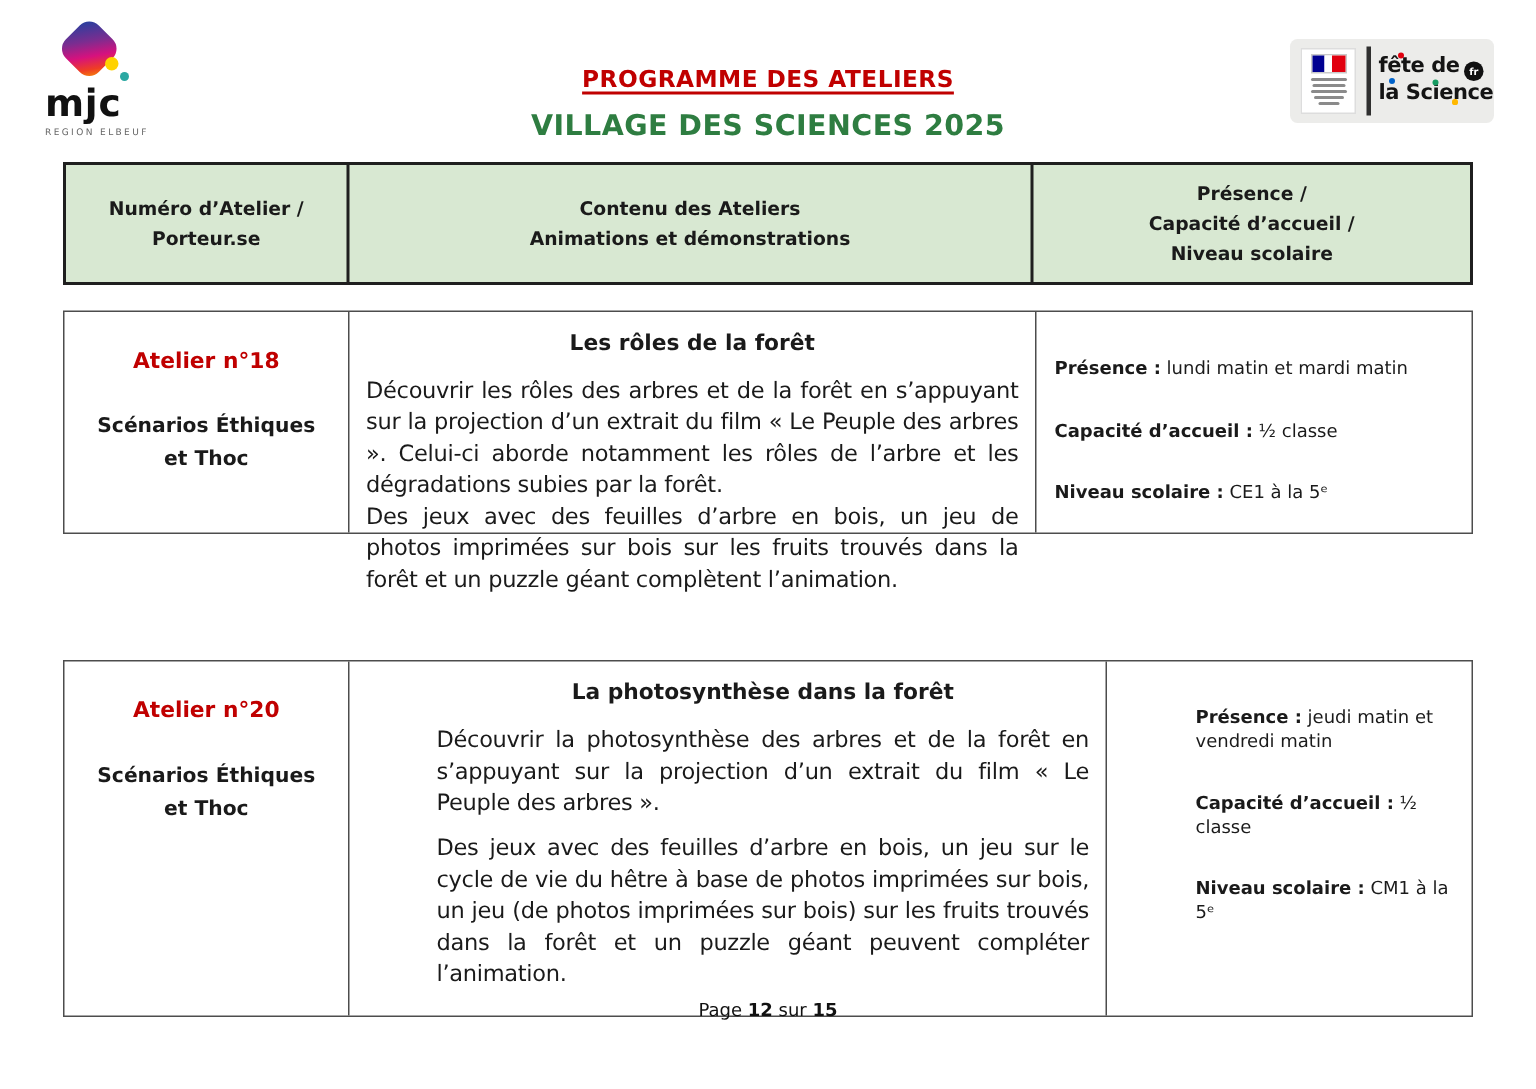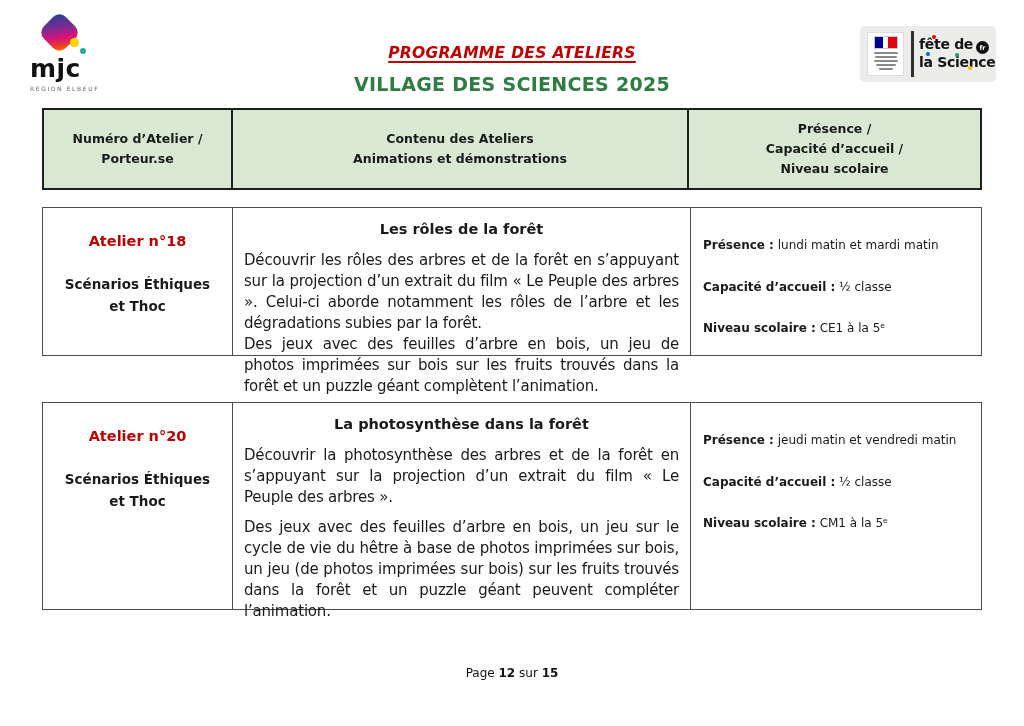--- a/index.html
+++ b/index.html
@@ -22,21 +22,20 @@
   .mjc-dot-teal   { position:absolute; left:50px; top:34px; width:6px; height:6px; border-radius:50%; background:#2ba8a2; }
   .mjc-word { font-size:25px; font-weight:bold; color:#111; line-height:1; margin-top:-6px; letter-spacing:0.5px; }
   .mjc-region { font-size:6px; color:#666; letter-spacing:1.6px; margin-top:4px; white-space:nowrap; }
 
   
   .title-wrap { position:absolute; left:0; right:0; top:44px; text-align:center; }
   .doc-title {
     font-size:15.5px; font-weight:bold; color:var(--title-red,#c00000);
     text-decoration:underline; text-decoration-thickness:1.5px; text-underline-offset:3px;
     letter-spacing:0.3px;
-    font-style:italic;
   }
   .doc-subtitle { margin-top:11px; font-size:19px; font-weight:bold; color:var(--title-green,#2e7d41); letter-spacing:0.3px; }
 
   
   .fds { position:absolute; right:28px; top:26px; width:136px; height:56px; background:#ececea; border-radius:5px; }
   .ministry { position:absolute; left:7px; top:6px; width:37px; height:44px; background:#fff; border:0.5px solid #ddd;
               display:flex; flex-direction:column; align-items:center; padding-top:3px; }
   .flag { display:flex; width:24px; height:13px; border:0.5px solid #c9c9c9; }
   .flag .fb { width:9px; background:#000091; }
   .flag .fw { width:5px; background:#ffffff; }
@@ -58,21 +57,21 @@
             background:var(--header-bg,#d8e8d2); border:2px solid #1f1f1f; }
   .hcell { display:flex; flex-direction:column; justify-content:center; align-items:center; text-align:center;
            font-weight:bold; font-size:12.5px; line-height:1.6; }
   .hc1 { width:189px; border-right:2px solid #1f1f1f; }
   .hc2 { width:456px; border-right:2px solid #1f1f1f; }
   .hc3 { flex:1; }
 
   
   .wtable { position:absolute; left:42px; width:940px; display:flex; background:#fff; border:1.5px solid #4d4d4d; }
   #workshop-1 { top:207px; height:149px; }
-  #workshop-2 { top:402px; height:208px; }
+  #workshop-2 { top:440px; height:238px;gap:47px; }
   .wc1 { width:190px; border-right:1.5px solid #4d4d4d; text-align:center; padding-top:25px; }
   .wnum { color:var(--title-red,#c00000); font-weight:bold; font-size:14.5px; }
   .wporteur { margin-top:25px; font-weight:bold; font-size:13.5px; line-height:1.6; }
   .wc2 { width:458px; border-right:1.5px solid #4d4d4d; padding:13px 11px 0 11px; }
   .wtitle { text-align:center; font-weight:bold; font-size:14.5px; margin-bottom:13px; }
   .wdesc p { margin:0; font-size:15px; line-height:21px; text-align:justify; letter-spacing:-0.2px; }
   .wdesc p.gap { margin-top:9px; }
   .wc3 { flex:1; padding:30px 12px 0 12px; font-size:12px; }
   .drow { margin-bottom:26px; line-height:1.3; }
   .dlabel { font-weight:bold; }

